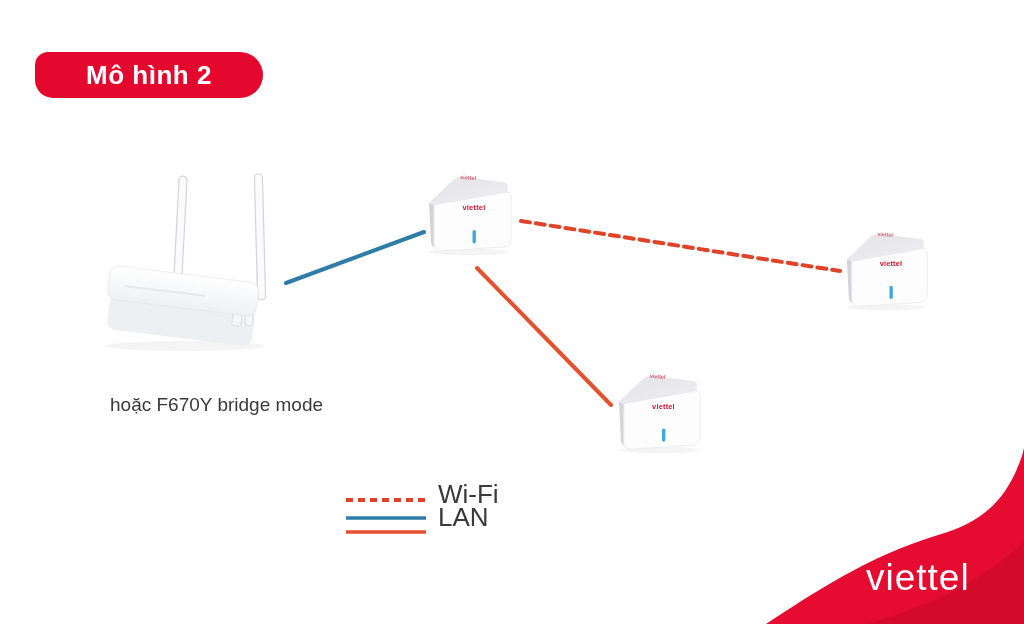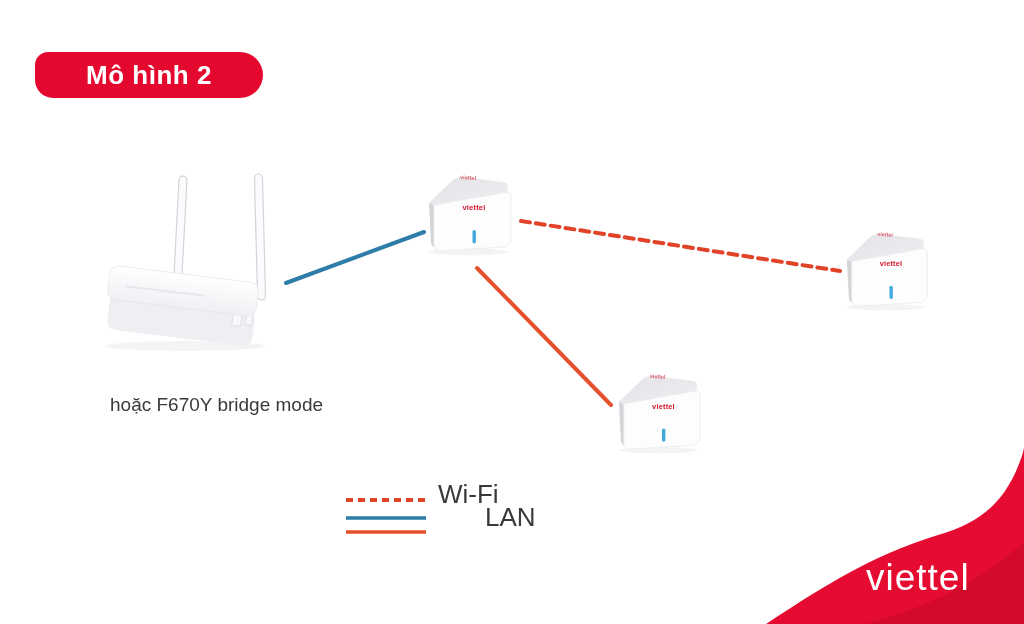--- a/index.html
+++ b/index.html
@@ -20,21 +20,21 @@
   .router-title{
     position:absolute;left:110px;top:360px;font-size:22px;font-weight:500;color:#3a3a3a;
   }
   .router-subtitle{
     position:absolute;left:110px;top:394px;font-size:19px;font-weight:400;color:#3a3a3a;
   }
   
   .legend-swatch{position:absolute;left:345px;width:82px;height:6px;}
   .legend-label{position:absolute;left:438px;font-size:26px;font-weight:500;color:#3a3a3a;}
   .lbl-wifi{top:479px;}
-  .lbl-lan{top:502px;margin-left:47px;}
+  .lbl-lan{top:502px;}
   
   .wordmark{
     position:absolute;left:866px;top:557px;width:130px;
     color:#ffffff;font-size:37px;font-weight:500;letter-spacing:1px;
   }
   .cube-logo{font-size:7.5px;font-weight:bold;fill:#d6152c;letter-spacing:.2px;}
   .cube-logo-top{font-size:5.5px;font-weight:bold;fill:#cf2133;opacity:.7;}
 </style>
 </head>
 <body>

